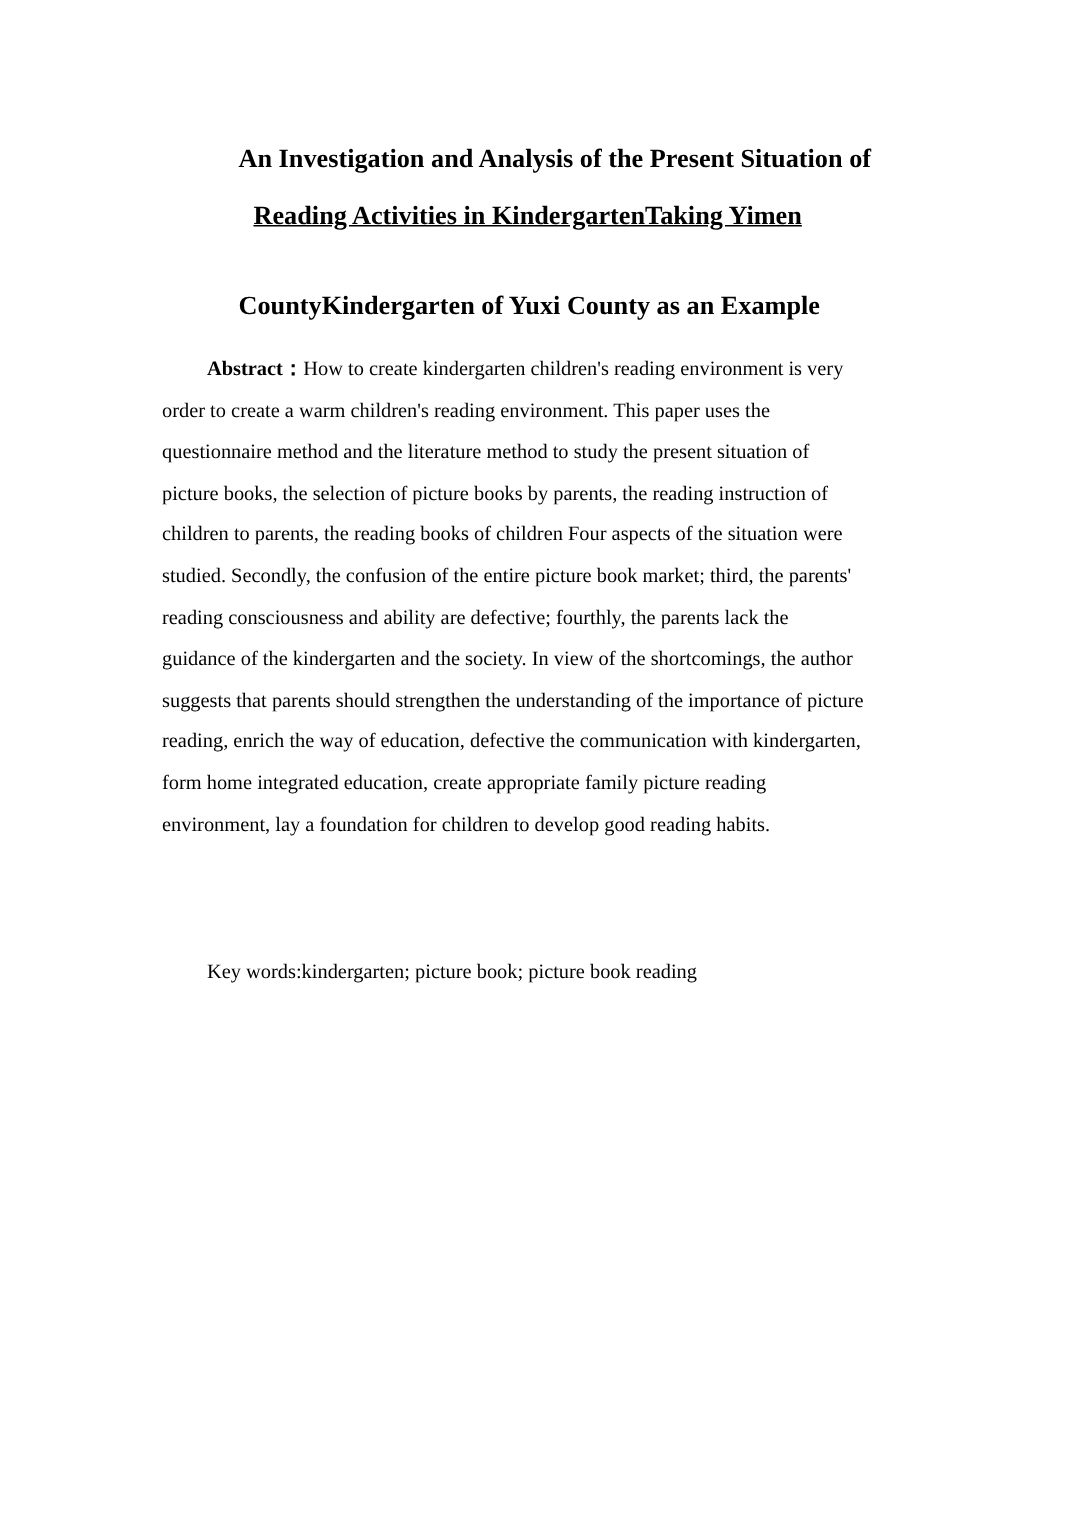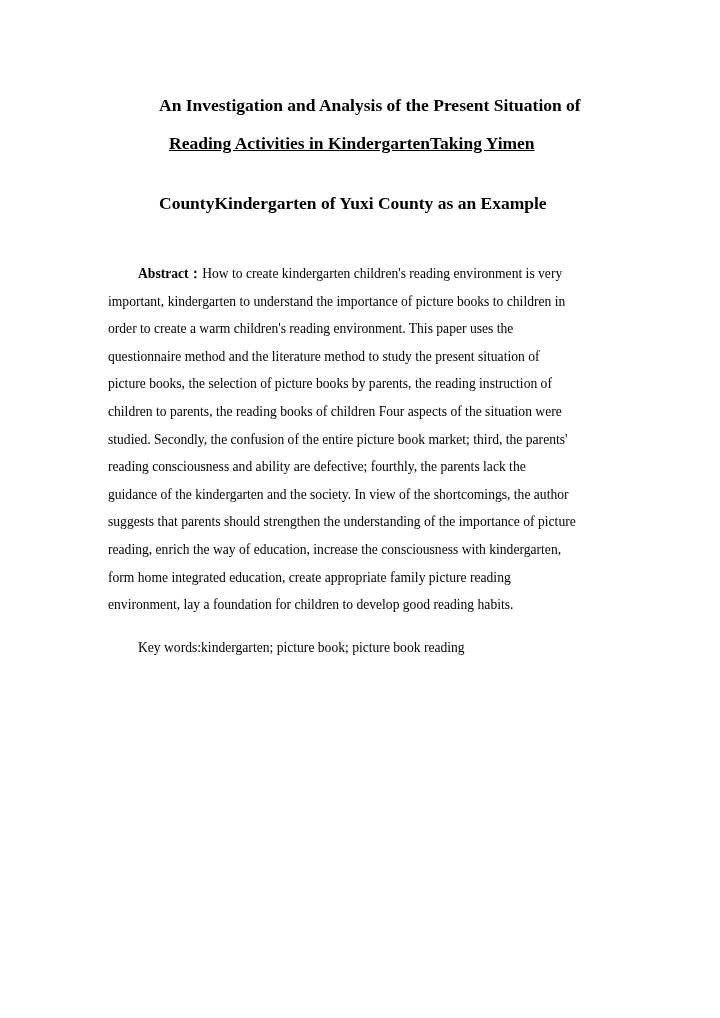--- a/index.html
+++ b/index.html
@@ -43,21 +43,21 @@
       top: 232px;
       width: 510px;
       font-size: 13.6px;
       line-height: 27.6px;
     }
     .abs-line {
       display: block;
       white-space: nowrap;
       height: 27.6px;
     }
-    .abs-line.first { padding-left: 30px; margin-top: 28px; }
+    .abs-line.first { padding-left: 30px; }
     .abs-label { font-weight: bold; }
 
     .keywords {
       position: absolute;
       left: 138px;
       top: 638px;
       font-size: 13.6px;
       line-height: 20px;
       white-space: nowrap;
     }
@@ -69,30 +69,29 @@
 <div class="page">
 
   <div class="title-block">
     <div class="title-line t1">An Investigation and Analysis of the Present Situation of</div>
     <div class="title-line t2">Reading Activities in KindergartenTaking Yimen</div>
     <div class="title-line t3">CountyKindergarten of Yuxi County as an Example</div>
   </div>
 
   <div class="abstract">
     <span class="abs-line first"><span class="abs-label">Abstract：</span><span>How to create kindergarten children's reading environment is very</span></span>
-    <span class="abs-line">important, kindergarten to understand the importance of picture books to children in</span>
     <span class="abs-line">order to create a warm children's reading environment. This paper uses the</span>
     <span class="abs-line">questionnaire method and the literature method to study the present situation of</span>
     <span class="abs-line">picture books, the selection of picture books by parents, the reading instruction of</span>
     <span class="abs-line">children to parents, the reading books of children Four aspects of the situation were</span>
     <span class="abs-line">studied. Secondly, the confusion of the entire picture book market; third, the parents'</span>
     <span class="abs-line">reading consciousness and ability are defective; fourthly, the parents lack the</span>
     <span class="abs-line">guidance of the kindergarten and the society. In view of the shortcomings, the author</span>
     <span class="abs-line">suggests that parents should strengthen the understanding of the importance of picture</span>
-    <span class="abs-line">reading, enrich the way of education, increase the consciousness with kindergarten,</span>
+    <span class="abs-line">reading, enrich the way of education, defective the communication with kindergarten,</span>
     <span class="abs-line">form home integrated education, create appropriate family picture reading</span>
     <span class="abs-line">environment, lay a foundation for children to develop good reading habits.</span>
   </div>
 
   <div class="keywords">
     <span class="kw-label">Key words</span><span>:kindergarten; picture book; picture book reading</span>
   </div>
 
 </div>
 

